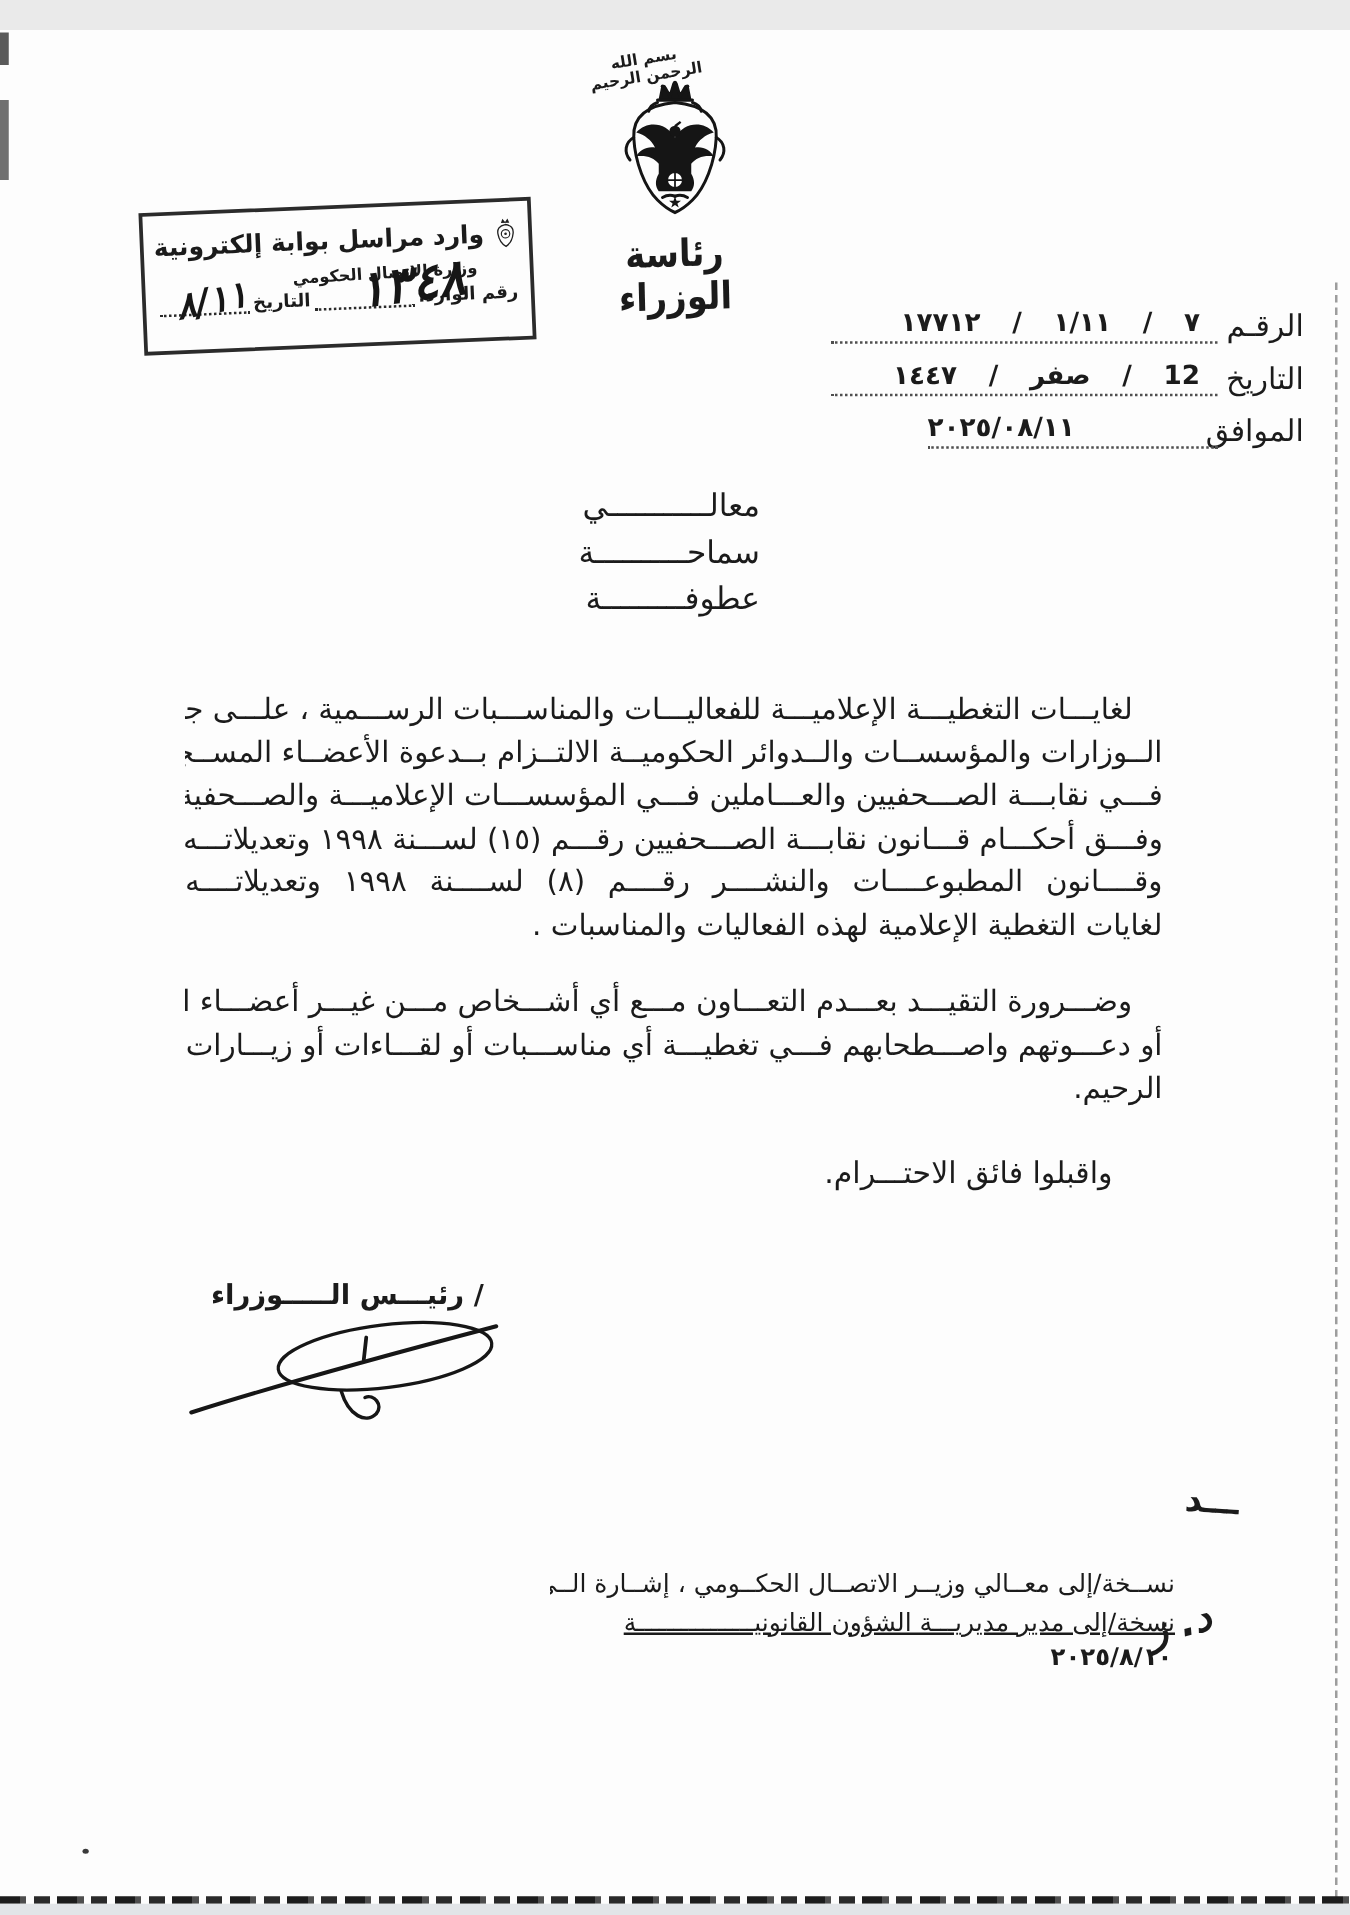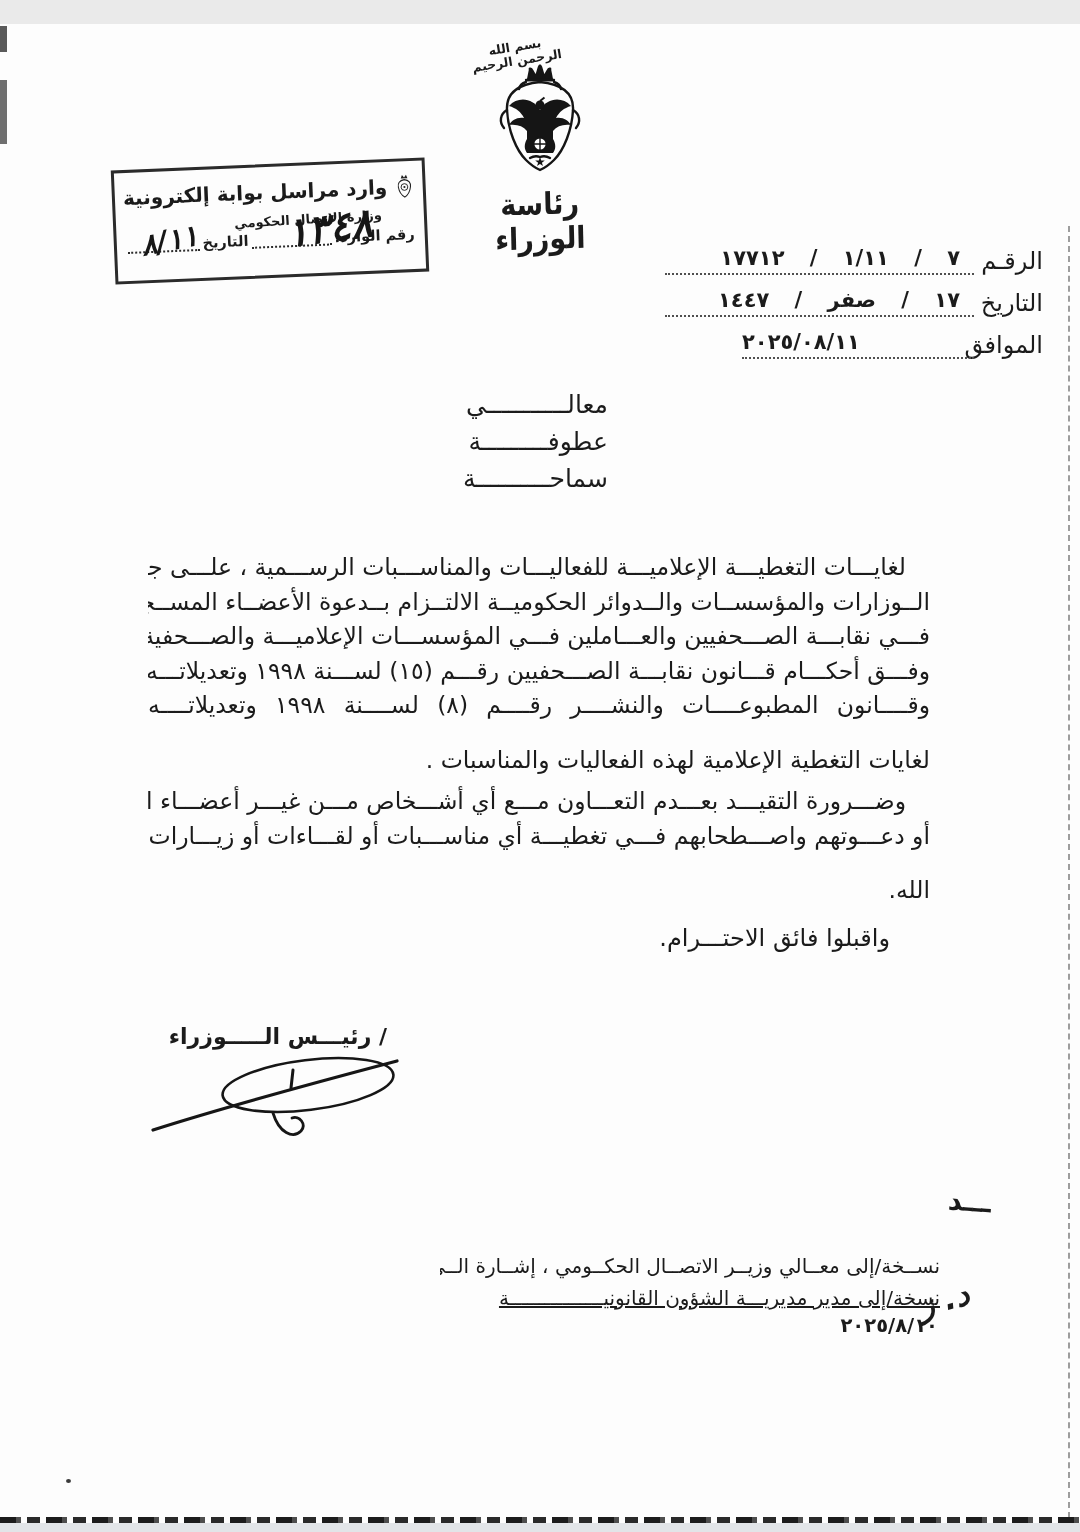--- a/index.html
+++ b/index.html
@@ -47,21 +47,21 @@
   .ref-value{flex:1;margin-right:5px;border-bottom:2px dotted #4f4f4f;font-size:21px;font-weight:bold;
     text-align:right;padding:0 14px 3px 0;word-spacing:18px;white-space:nowrap;}
   .ref-value.short{flex:none;width:232px;word-spacing:3px;text-align:left;padding:0 0 3px 0;}
   
   .salutations{right:472px;top:386px;width:230px;font-size:25px;line-height:37px;text-align:right;white-space:nowrap;}
   
   .para{right:150px;width:782px;font-size:23.5px;line-height:34.6px;}
   .p1{top:550px;}
   .p2{top:784px;}
   .jline{text-align:justify;text-align-last:justify;white-space:nowrap;overflow:hidden;}
-  .rline{text-align:right;white-space:nowrap;margin-top:20px;}
+  .rline{text-align:right;white-space:nowrap;}
   .indent{padding-right:24px;}
   .closing{right:190px;top:924px;font-size:24px;white-space:nowrap;}
   
   .sig-title{left:157px;top:1024px;width:230px;font-size:22px;font-weight:bold;text-align:right;white-space:nowrap;}
   .sig-svg{left:145px;top:1045px;}
   
   .mark1{left:948px;top:1186px;font-size:27px;font-weight:bold;transform:rotate(4deg);}
   .mark2{left:918px;top:1282px;font-size:31px;font-weight:bold;font-style:italic;transform:rotate(-16deg);letter-spacing:4px;}
   
   .footer{right:140px;top:1250px;width:500px;font-size:20px;line-height:32px;}
@@ -135,47 +135,47 @@
     <span class="hw hw-date">٨/١١</span>
   </div>
 
   <div class="abs ref-block">
     <div class="ref-row">
       <span class="ref-label">الرقـم</span>
       <span class="ref-value">٧ / ١/١١ / ١٧٧١٢</span>
     </div>
     <div class="ref-row">
       <span class="ref-label">التاريخ</span>
-      <span class="ref-value">١٧ / صفر / ١٤٤٧</span>
+      <span class="ref-value">12 / صفر / ١٤٤٧</span>
     </div>
     <div class="ref-row">
       <span class="ref-label">الموافق</span>
       <span class="ref-value short">٢٠٢٥/٠٨/١١</span>
     </div>
   </div>
 
   <div class="abs salutations">
     <div>معالـــــــــــي</div>
+    <div>سماحــــــــــة</div>
     <div>عطوفـــــــــة</div>
-    <div>سماحــــــــــة</div>
   </div>
 
   <div class="abs para p1">
     <div class="jline indent">لغايـــات التغطيـــة الإعلاميـــة للفعاليـــات والمناســـبات الرســـمية ، علـــى جميـــع</div>
     <div class="jline">الــوزارات والمؤسســات والــدوائر الحكوميــة الالتــزام بــدعوة الأعضــاء المســجلين</div>
     <div class="jline">فـــي نقابـــة الصـــحفيين والعـــاملين فـــي المؤسســـات الإعلاميـــة والصـــحفية المرخصـــة</div>
     <div class="jline">وفـــق أحكـــام قـــانون نقابـــة الصـــحفيين رقـــم (١٥) لســـنة ١٩٩٨ وتعديلاتـــه</div>
     <div class="jline">وقــــانون المطبوعــــات والنشــــر رقــــم (٨) لســــنة ١٩٩٨ وتعديلاتــــه</div>
     <div class="rline">لغايات التغطية الإعلامية لهذه الفعاليات والمناسبات .</div>
   </div>
 
   <div class="abs para p2">
     <div class="jline indent">وضـــرورة التقيـــد بعـــدم التعـــاون مـــع أي أشـــخاص مـــن غيـــر أعضـــاء النقابـــة</div>
     <div class="jline">أو دعـــوتهم واصـــطحابهم فـــي تغطيـــة أي مناســـبات أو لقـــاءات أو زيـــارات وفـــود</div>
-    <div class="rline">الله.</div>
+    <div class="rline">الرحيم.</div>
   </div>
 
   <div class="abs closing">واقبلوا فائق الاحتـــرام.</div>
 
   <div class="abs sig-title">/ رئيـــس الـــــوزراء</div>
   <div class="abs sig-svg">
     <svg width="270" height="115" viewBox="0 0 270 115">
       <g stroke="#161616" fill="none" stroke-linecap="round">
         <ellipse cx="163" cy="40" rx="86" ry="25" stroke-width="2.6" transform="rotate(-7 163 40)"></ellipse>
         <path d="M8,85 C80,62 180,35 252,16" stroke-width="3.2"></path>

